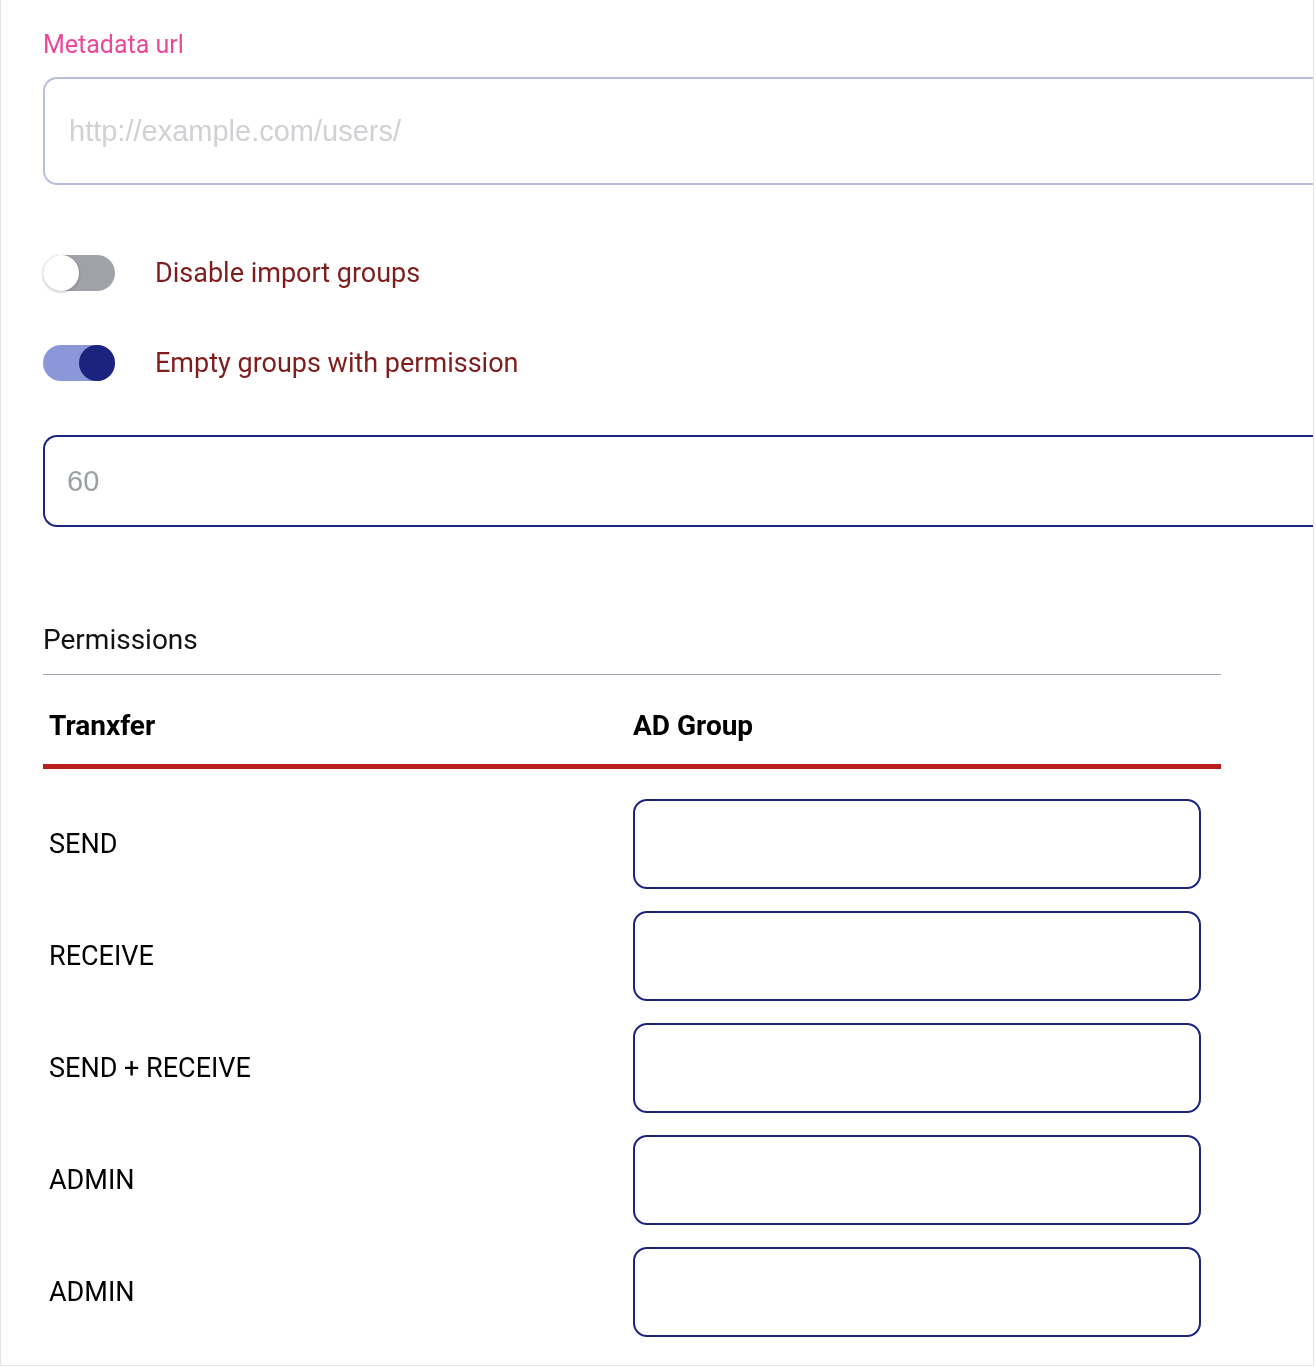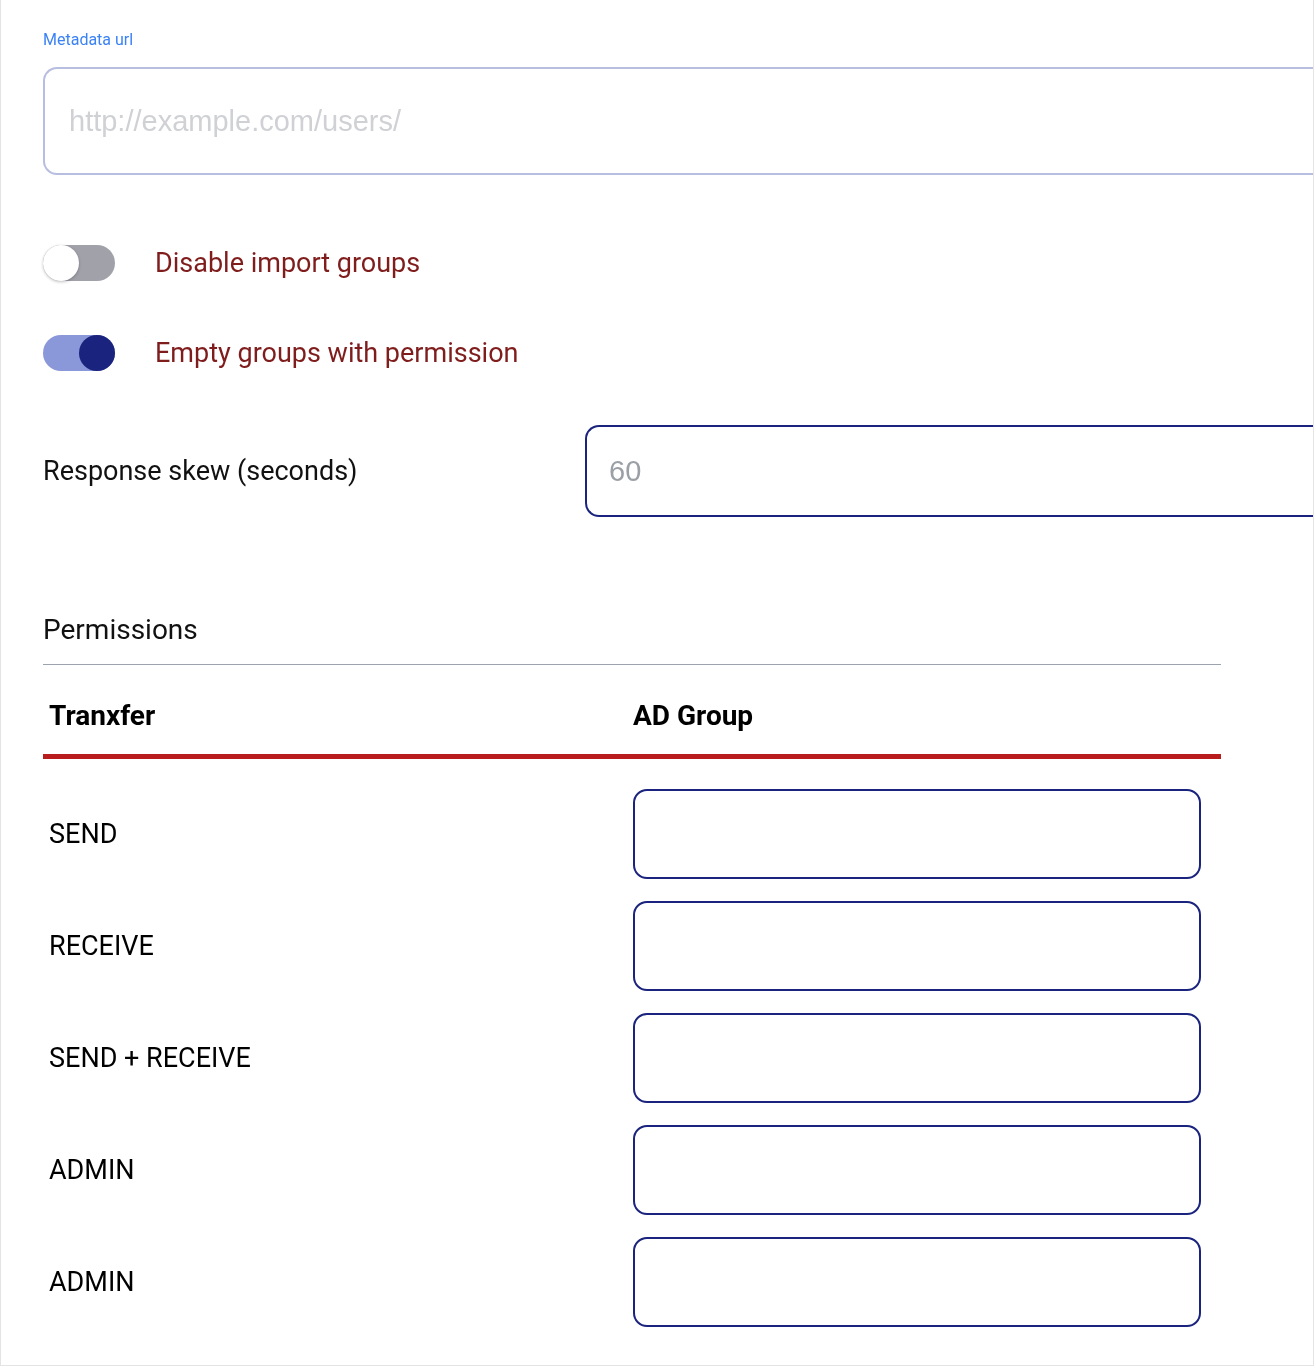--- a/index.html
+++ b/index.html
@@ -11,22 +11,22 @@
   }
   .panel {
     width: 1314px;
     height: 1366px;
     border: 1px solid #e4e4e7;
     border-top: none;
     padding: 30px 0 30px 42px;
     position: relative;
   }
   .field-label {
-    color: #3b82f6;
-    font-size: 16px;
+    color: #ec4899;
+    font-size: 25px;
     font-weight: 400;
     margin-bottom: 18px;
   }
   .text-input-wide {
     width: 100%;
     height: 108px;
     border: 2px solid #b8bedf;
     border-right: none;
     border-radius: 14px 0 0 14px;
     font-size: 29px;
@@ -159,21 +159,20 @@
     </div>
     <div class="toggle-row">
       <div class="toggle on">
         <div class="toggle-knob"></div>
       </div>
       <div class="toggle-label">Empty groups with permission</div>
     </div>
   </div>
 
   <div class="skew-row">
-    <div class="skew-label">Response skew (seconds)</div>
     <input type="text" class="skew-input" placeholder="60" style="">
   </div>
 
   <div class="section-title">Permissions</div>
 
   <div class="perm-table">
     <div class="perm-header">
       <div class="col1">Tranxfer</div>
       <div class="col2">AD Group</div>
     </div>

